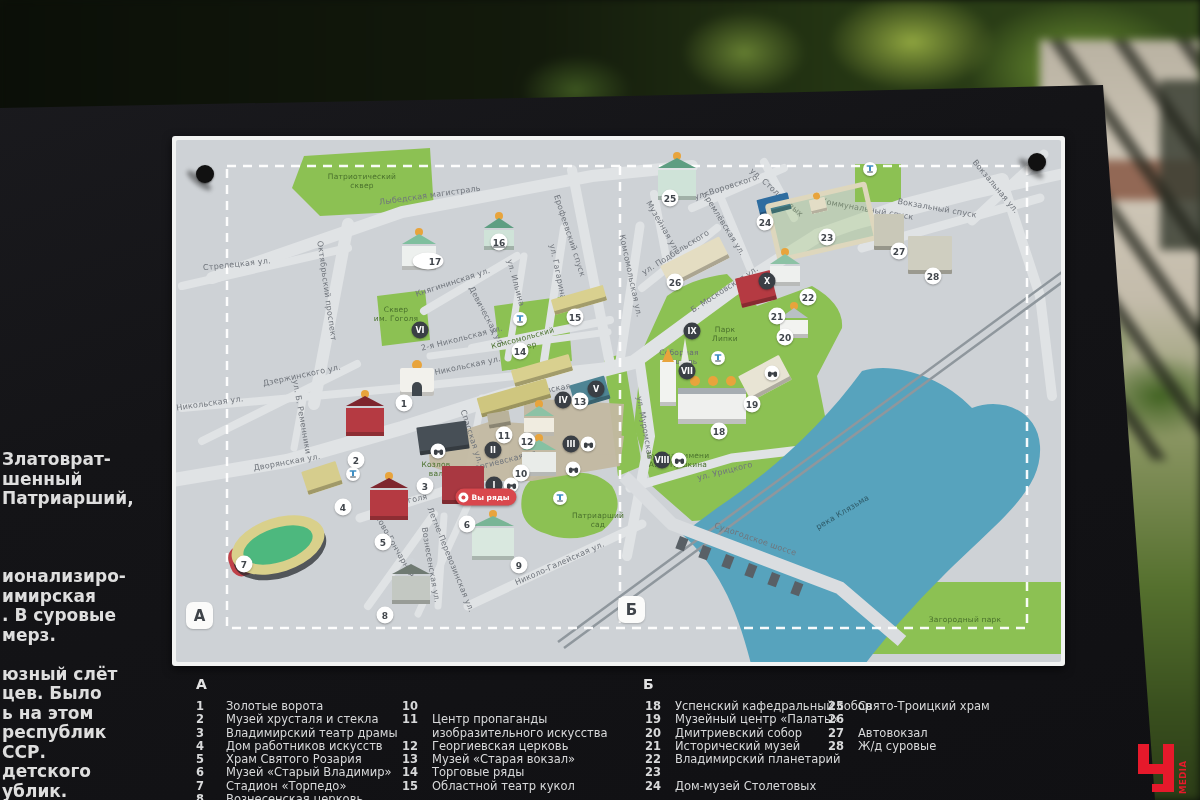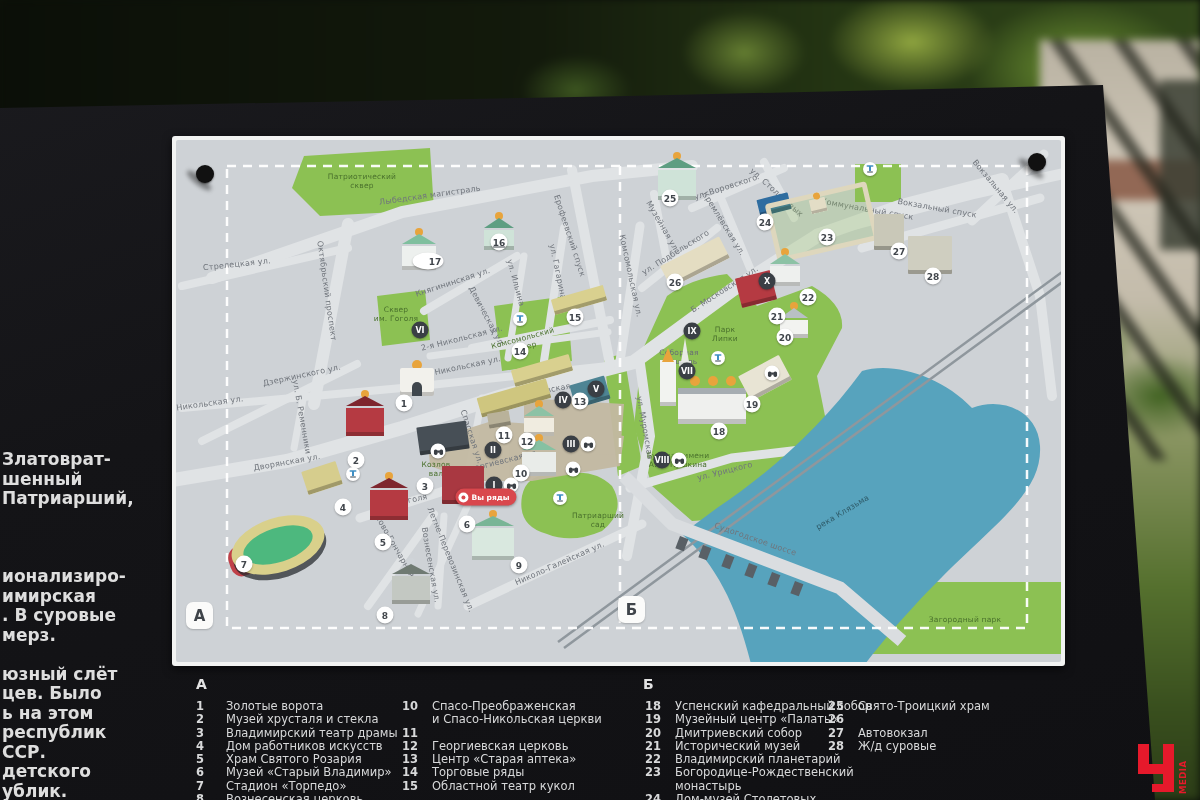--- a/index.html
+++ b/index.html
@@ -541,33 +541,33 @@
           <span class="t">Стадион «Торпедо»</span>
         </div>
         <div class="legend-row">
           <span class="n">8</span>
           <span class="t">Вознесенская церковь</span>
         </div>
       </div>
       <div class="legend-col abs" style="position: absolute; left: 402px; top: 700px;">
         <div class="legend-row">
           <span class="n">10</span>
-          <span class="t">Спасо-Преображенская
-и Спасо-Никольская церкви</span>
         </div>
         <div class="legend-row">
           <span class="n">11</span>
+          <span class="t">Центр пропаганды
+изобразительного искусства</span>
         </div>
         <div class="legend-row">
           <span class="n">12</span>
           <span class="t">Георгиевская церковь</span>
         </div>
         <div class="legend-row">
           <span class="n">13</span>
-          <span class="t">Центр «Старая аптека»</span>
+          <span class="t">Музей «Старая вокзал»</span>
         </div>
         <div class="legend-row">
           <span class="n">14</span>
           <span class="t">Торговые ряды</span>
         </div>
         <div class="legend-row">
           <span class="n">15</span>
           <span class="t">Областной театр кукол</span>
         </div>
       </div>
@@ -588,22 +588,20 @@
         <div class="legend-row">
           <span class="n">21</span>
           <span class="t">Исторический музей</span>
         </div>
         <div class="legend-row">
           <span class="n">22</span>
           <span class="t">Владимирский планетарий</span>
         </div>
         <div class="legend-row">
           <span class="n">23</span>
-          <span class="t">Богородице-Рождественский
-монастырь</span>
         </div>
         <div class="legend-row">
           <span class="n">24</span>
           <span class="t">Дом-музей Столетовых</span>
         </div>
       </div>
       <div class="legend-col abs" style="position: absolute; left: 828px; top: 700px;">
         <div class="legend-row">
           <span class="n">25</span>
           <span class="t">Свято-Троицкий храм</span>

